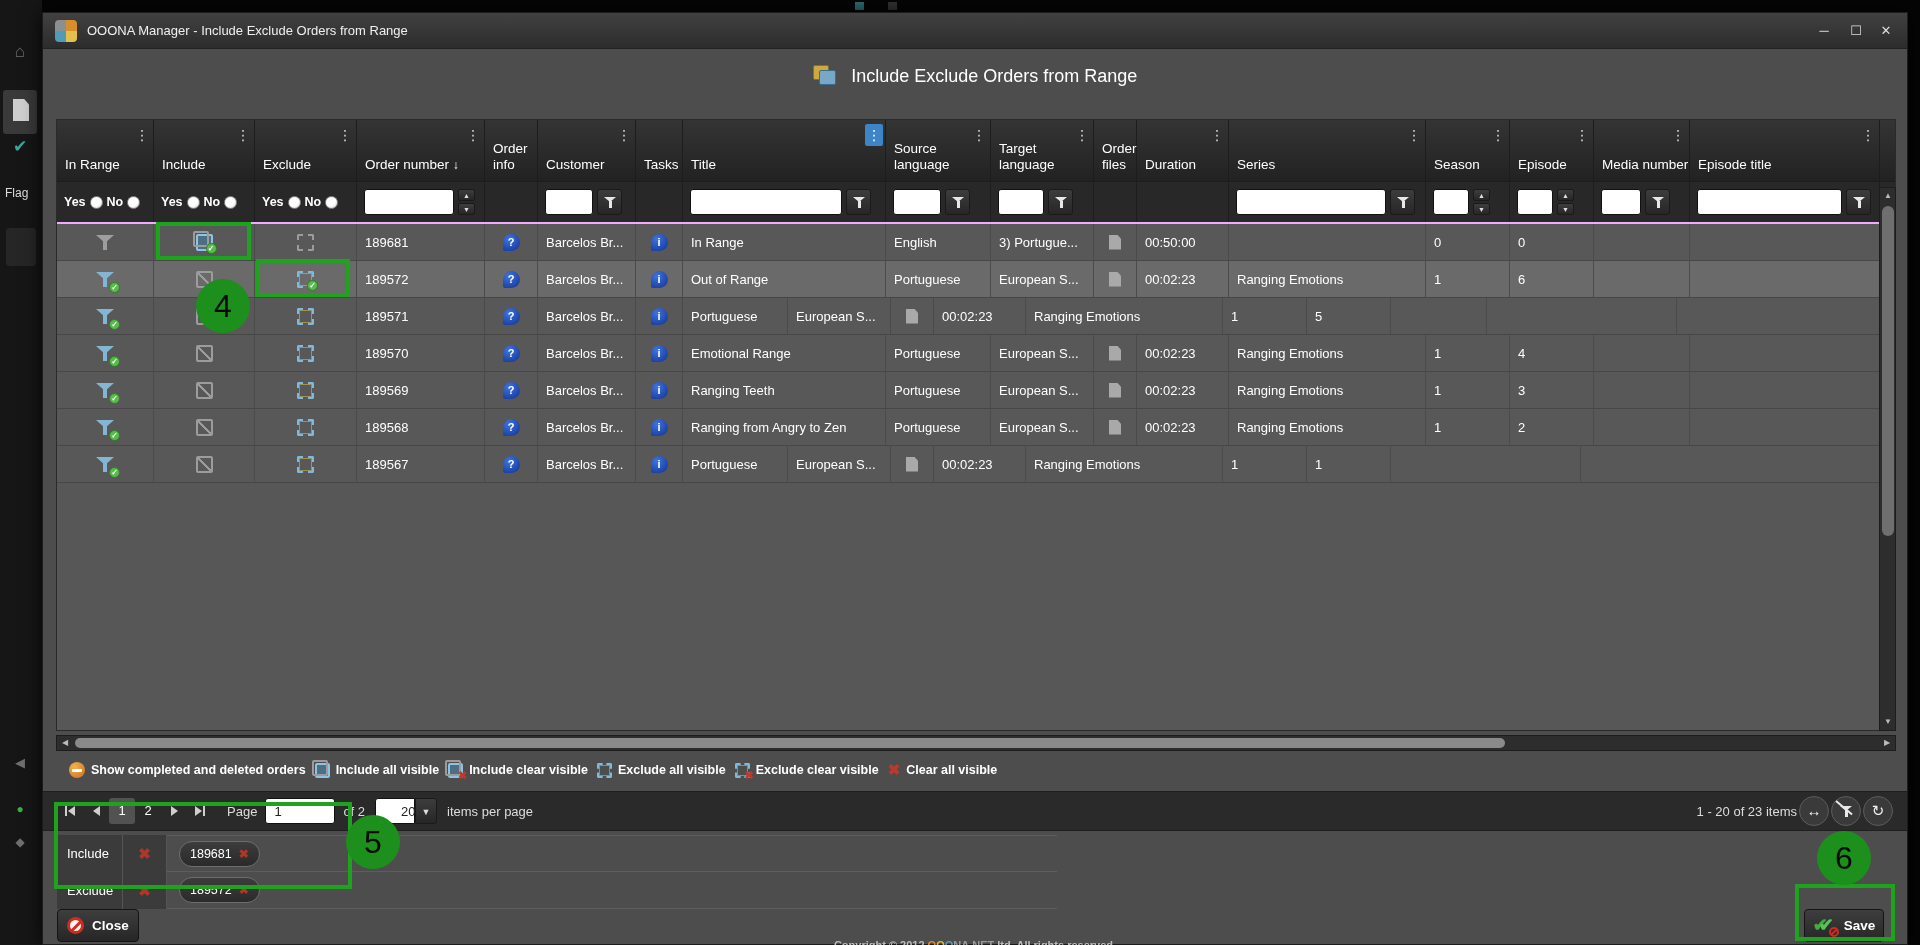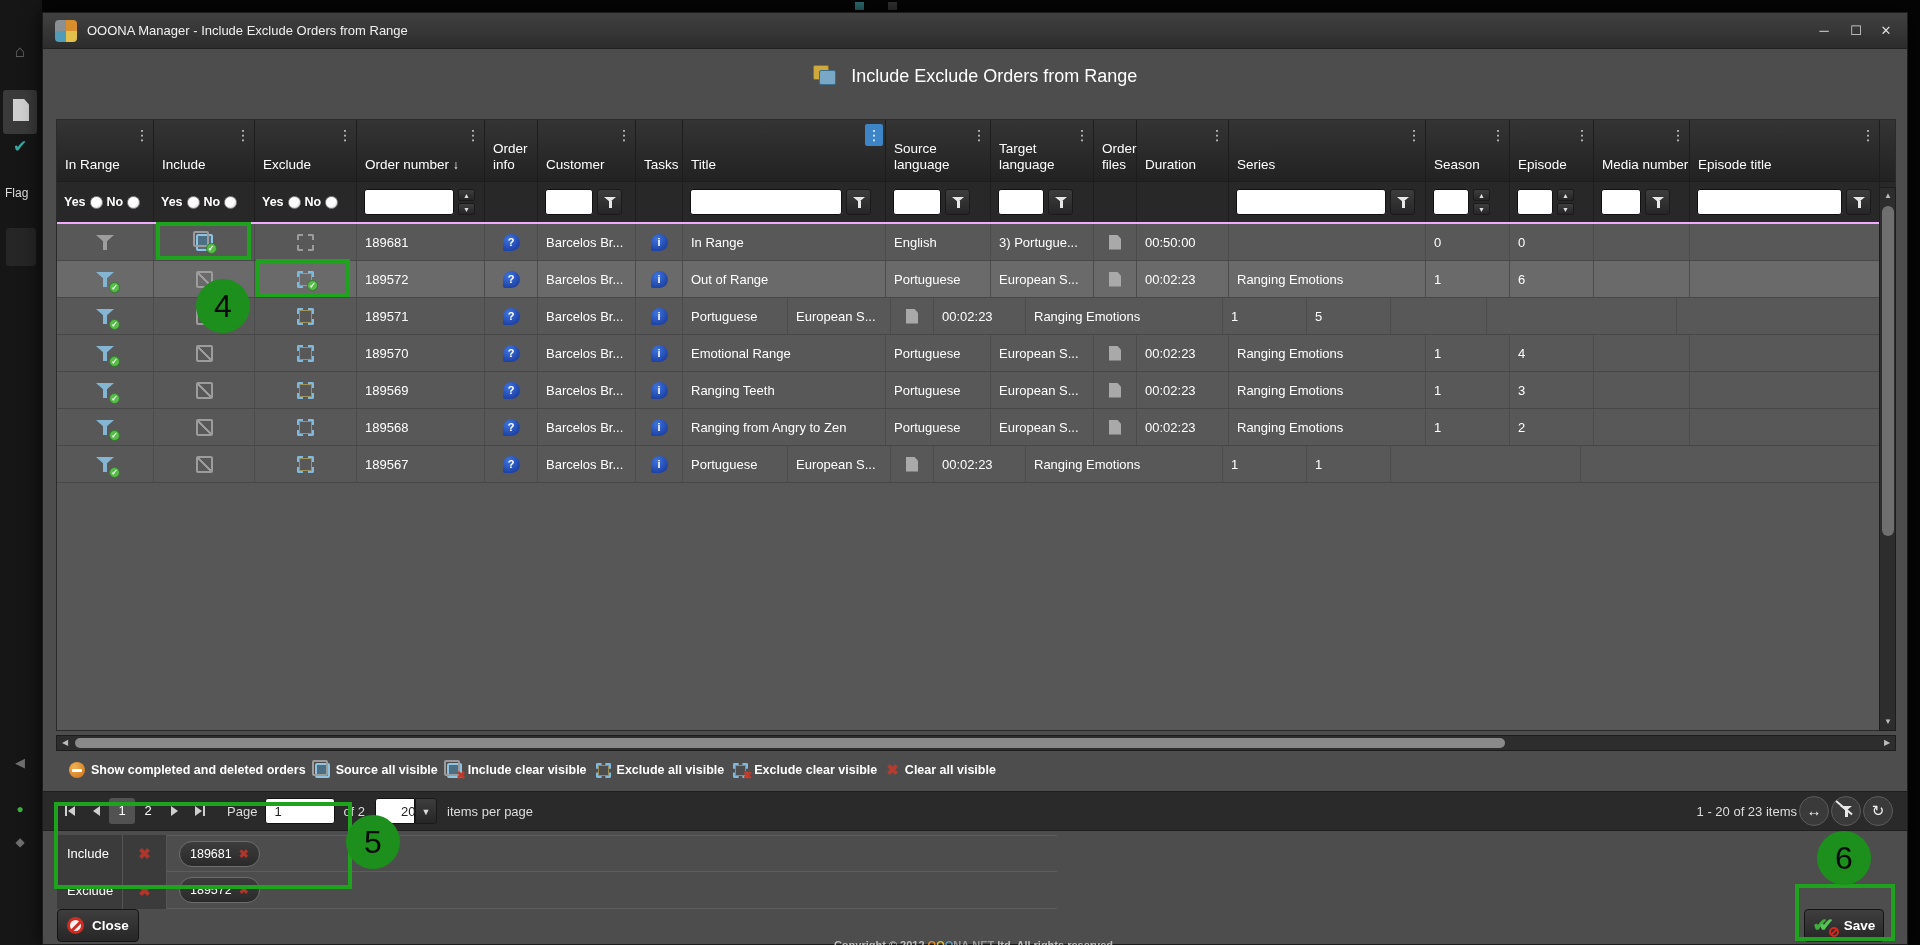--- a/index.html
+++ b/index.html
@@ -581,21 +581,21 @@
       <div class="arr" style="right:0;">▶</div>
     </div>
 
     <div id="legend">
       <span class="leg-item">
           <span class="minus-circle"></span>
           <span>Show completed and deleted orders</span>
         </span>
       <span class="leg-item">
           <span class="ic sq small copy"></span>
-          <span>Source all visible</span>
+          <span>Include all visible</span>
         </span>
       <span class="leg-item">
           <span class="ic sq small copy">
             <span class="xbadge"></span>
           </span>
           <span>Include clear visible</span>
         </span>
       <span class="leg-item">
           <span class="ic sq small dash"></span>
           <span>Exclude all visible</span>

